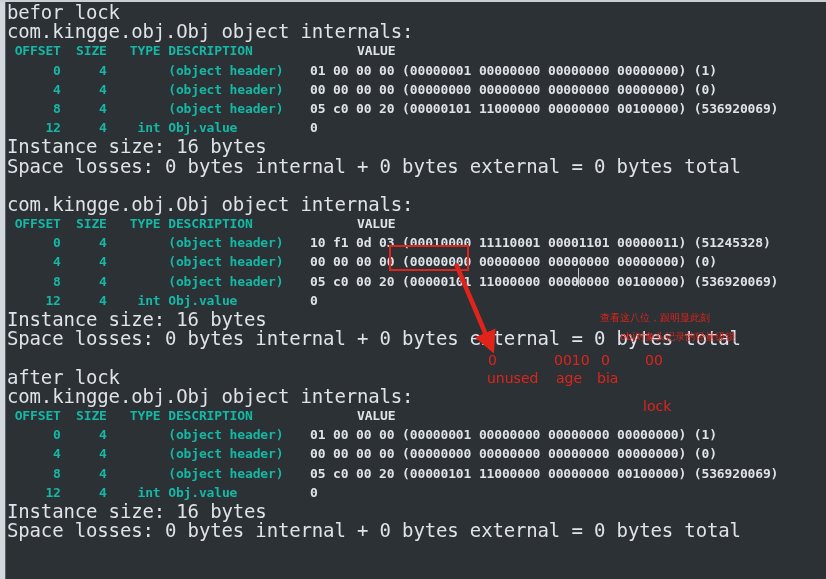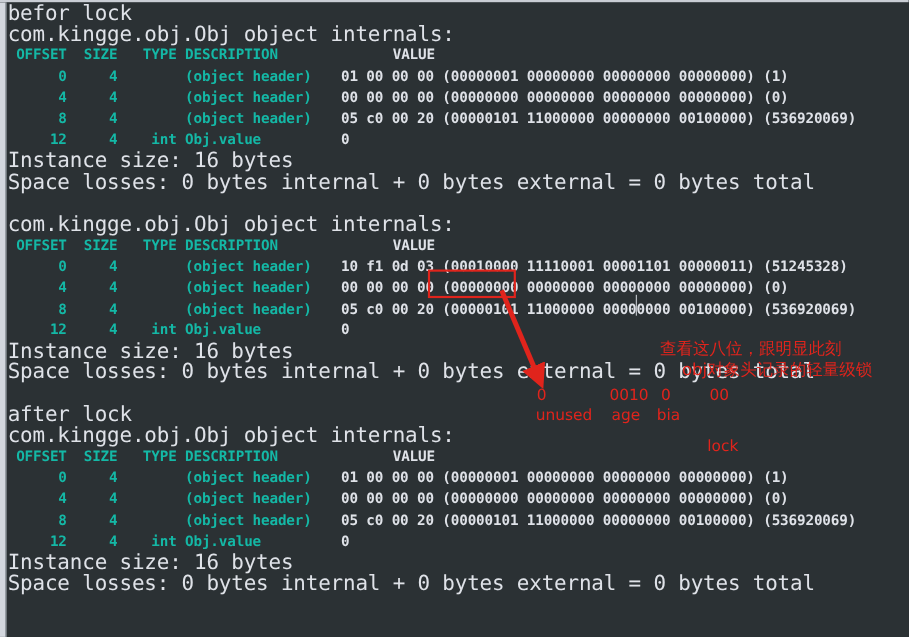--- a/index.html
+++ b/index.html
@@ -94,21 +94,21 @@
   }
   .caret {
     position: absolute;
     width: 1px;
     background: #c6cad0;
   }
   .zh-note {
     position: absolute;
     color: #e0241c;
     font-family: "DejaVu Sans", "Liberation Sans", sans-serif;
-    font-size: 15px;
+    font-size: 10px;
     line-height: 19px;
     white-space: pre;
   }
   .bit-label {
     position: absolute;
     color: #e0241c;
     font-family: "DejaVu Sans", "Liberation Sans", sans-serif;
     font-size: 14px;
     line-height: 17px;
     white-space: pre;

